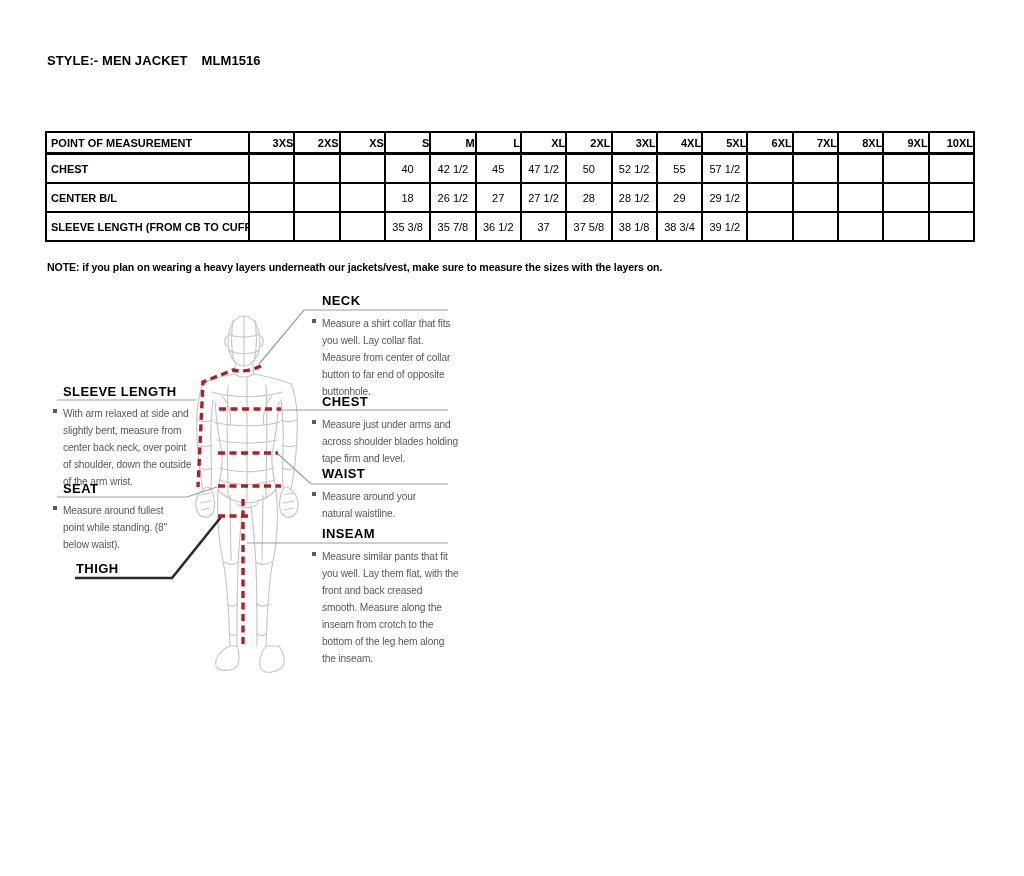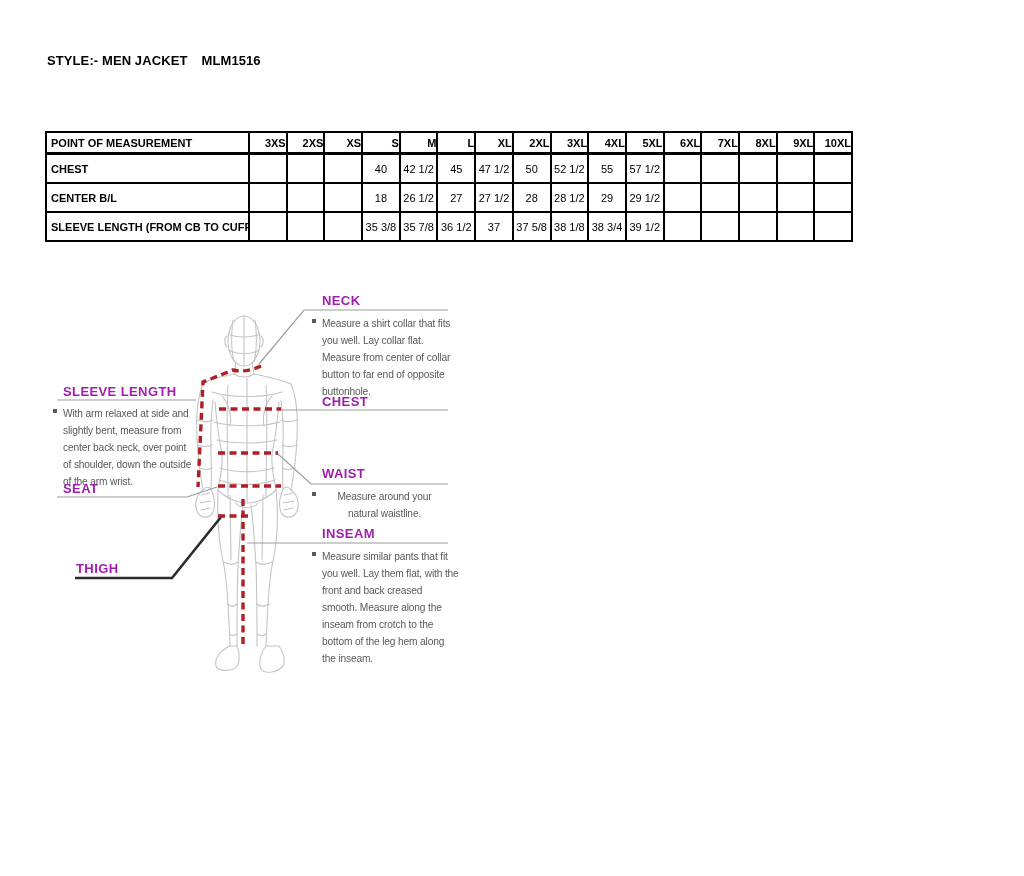--- a/index.html
+++ b/index.html
@@ -6,37 +6,37 @@
   #page{position:relative;width:1024px;height:876px;background:#ffffff;overflow:hidden;
         font-family:"Liberation Sans",sans-serif;color:#000;}
 
   
   #title{position:absolute;left:47px;top:53px;font-size:13px;font-weight:bold;
          letter-spacing:0.1px;white-space:nowrap;}
   #title .code{margin-left:14px;}
 
   
   #chart-wrap{position:absolute;left:45px;top:131px;width:930px;}
-  table.size{border-collapse:collapse;table-layout:fixed;width:808px;border-radius:19px;}
+  table.size{border-collapse:collapse;table-layout:fixed;width:930px;border-radius:19px;}
   table.size col.c0{width:203px;}
   table.size th,table.size td{border:2px solid #000;font-size:11px;padding:0;
         overflow:hidden;white-space:nowrap;}
   table.size thead th{height:19px;border-bottom:3px solid #000;text-align:right;}
   table.size thead th.poml{text-align:left;padding-left:4px;}
   table.size tbody td{height:27px;text-align:center;font-weight:normal;}
   table.size tbody td.rowlabel{text-align:left;font-weight:bold;padding-left:4px;}
 
   
   #note{position:absolute;left:47px;top:261px;font-size:10.6px;font-weight:bold;
         letter-spacing:-0.1px;white-space:nowrap;}
 
   
   #diagram-svg{position:absolute;left:0;top:0;pointer-events:none;}
 
-  .dhead{position:absolute;font-size:13px;font-weight:bold;color:#a21caf;
+  .dhead{position:absolute;font-size:13px;font-weight:bold;color:#000000;
          letter-spacing:0.4px;white-space:nowrap;z-index:3;}
   .ddesc{position:absolute;font-size:10.2px;line-height:17px;color:#58595b;
          letter-spacing:-0.15px;z-index:3;}
   .ddesc .bullet{position:absolute;left:-10px;top:4px;width:3.5px;height:3.5px;
          background:#58595b;display:block;}
   .ddesc.thigh-style{color:#414042;letter-spacing:0;line-height:13.6px;font-size:10.4px;}
 </style>
 </head>
 <body>
 
@@ -143,20 +143,21 @@
           <td></td>
           <td></td>
           <td></td>
           <td></td>
           <td></td>
         </tr>
       </tbody>
     </table>
   </div>
 
+  <div id="note">NOTE: if you plan on wearing a heavy layers underneath our jackets/vest, make sure to measure the sizes with the layers on.</div>
 
   <svg id="diagram-svg" width="1024" height="876" viewBox="0 0 1024 876">
 
     <g stroke="#c3c4c6" stroke-width="1.1" fill="none" stroke-linecap="round">
       <ellipse cx="244" cy="341" rx="16" ry="25"></ellipse>
       <path d="M 228,334 C 236,338 252,338 260,334"></path>
       <path d="M 229,350 C 237,355 251,355 259,350"></path>
       <path d="M 244,316 L 244,366"></path>
       <path d="M 233,320 C 231,335 231,350 234,362"></path>
       <path d="M 255,320 C 257,335 257,350 254,362"></path>
@@ -222,36 +223,44 @@
     </g>
   </svg>
 
   <div class="dhead" style="left:322px;top:293px;">NECK</div>
   <div class="ddesc" style="left:322px;top:315px;width:132px;">
     <span class="bullet"></span>
     <span>Measure a shirt collar that fits you well. Lay collar flat. Measure from center of collar button to far end of opposite buttonhole.</span>
   </div>
 
   <div class="dhead" style="left:322px;top:394px;">CHEST</div>
+  <div class="ddesc" style="left:322px;top:416px;width:138px;">
+    <span class="bullet"></span>
+    <span>Measure just under arms and across shoulder blades holding tape firm and level.</span>
+  </div>
 
   <div class="dhead" style="left:322px;top:466px;">WAIST</div>
-  <div class="ddesc" style="left:322px;top:488px;width:125px;text-align:center;">
+  <div class="ddesc" style="left:322px;top:488px;width:125px;">
     <span class="bullet"></span>
     <span>Measure around your natural waistline.</span>
   </div>
 
   <div class="dhead" style="left:322px;top:526px;">INSEAM</div>
   <div class="ddesc" style="left:322px;top:548px;width:138px;">
     <span class="bullet"></span>
     <span>Measure similar pants that fit you well. Lay them flat, with the front and back creased smooth. Measure along the inseam from crotch to the bottom of the leg hem along the inseam.</span>
   </div>
 
   <div class="dhead" style="left:63px;top:384px;">SLEEVE LENGTH</div>
   <div class="ddesc" style="left:63px;top:405px;width:132px;">
     <span class="bullet"></span>
     <span>With arm relaxed at side and slightly bent, measure from center back neck, over point of shoulder, down the outside of the arm wrist.</span>
   </div>
 
   <div class="dhead" style="left:63px;top:481px;">SEAT</div>
+  <div class="ddesc" style="left:63px;top:502px;width:118px;">
+    <span class="bullet"></span>
+    <span>Measure around fullest point while standing. (8" below waist).</span>
+  </div>
 
   <div class="dhead" style="left:76px;top:561px;">THIGH</div>
 
 </div>
 
 </body></html>

